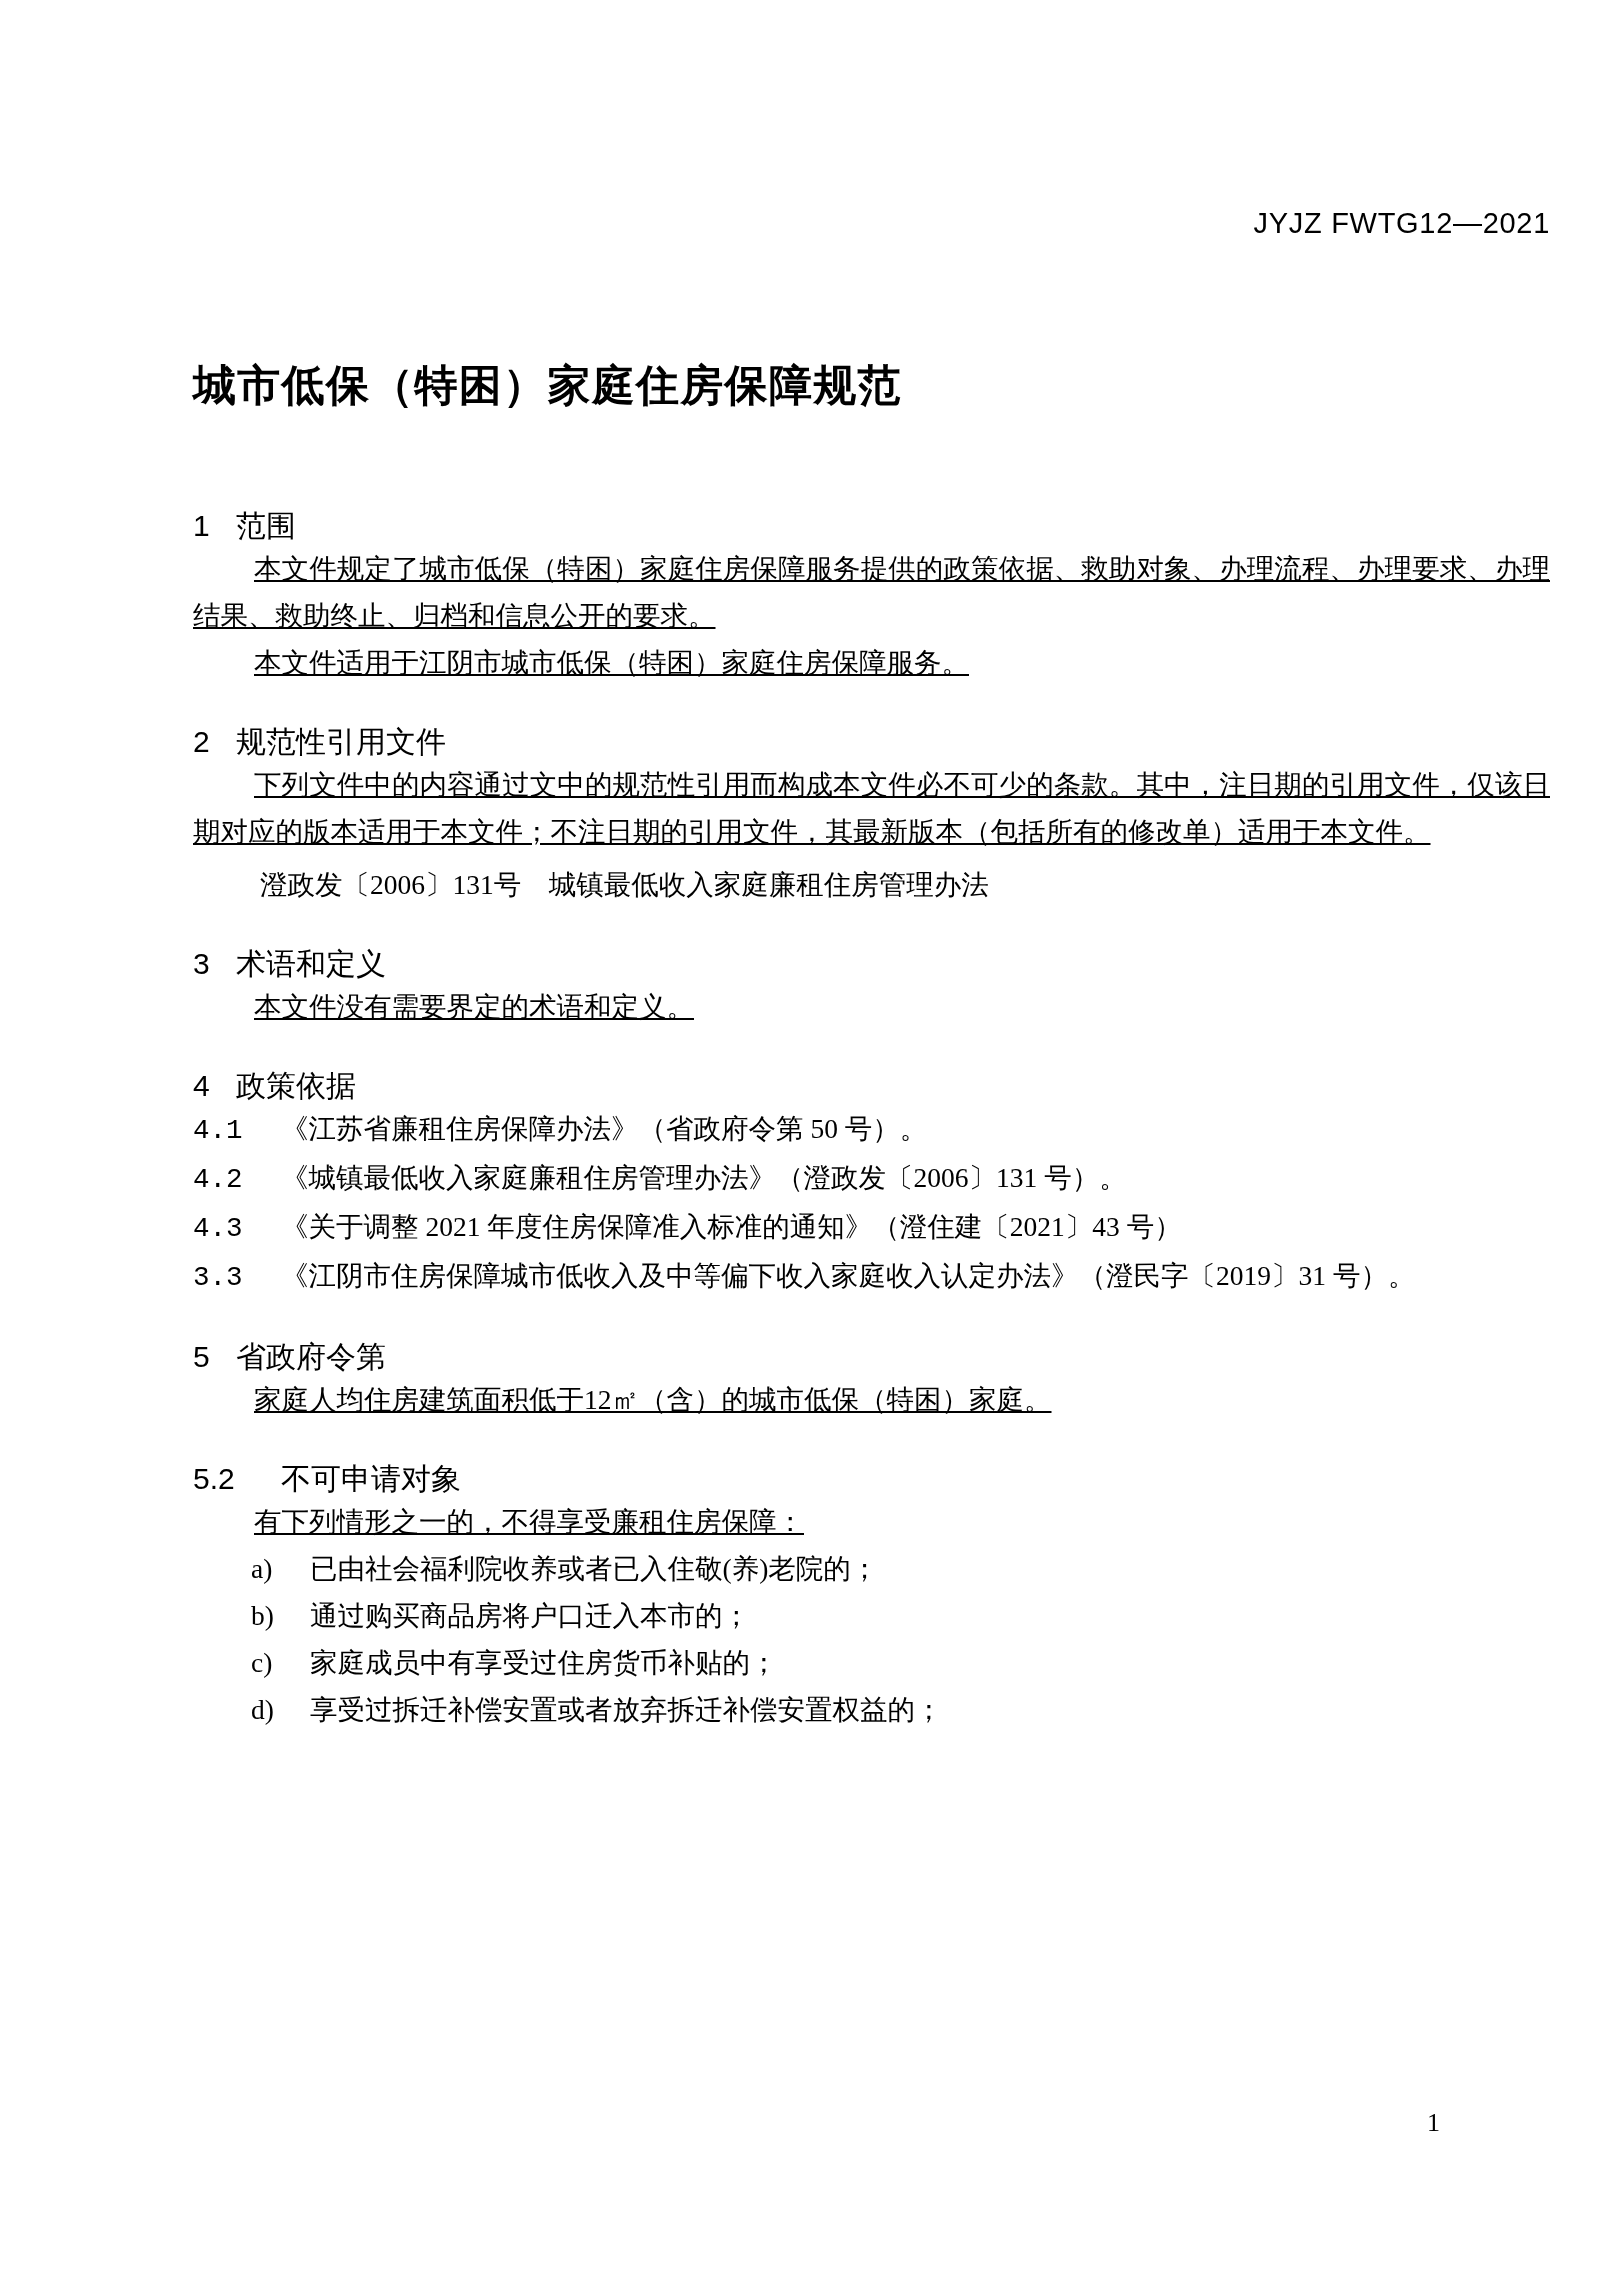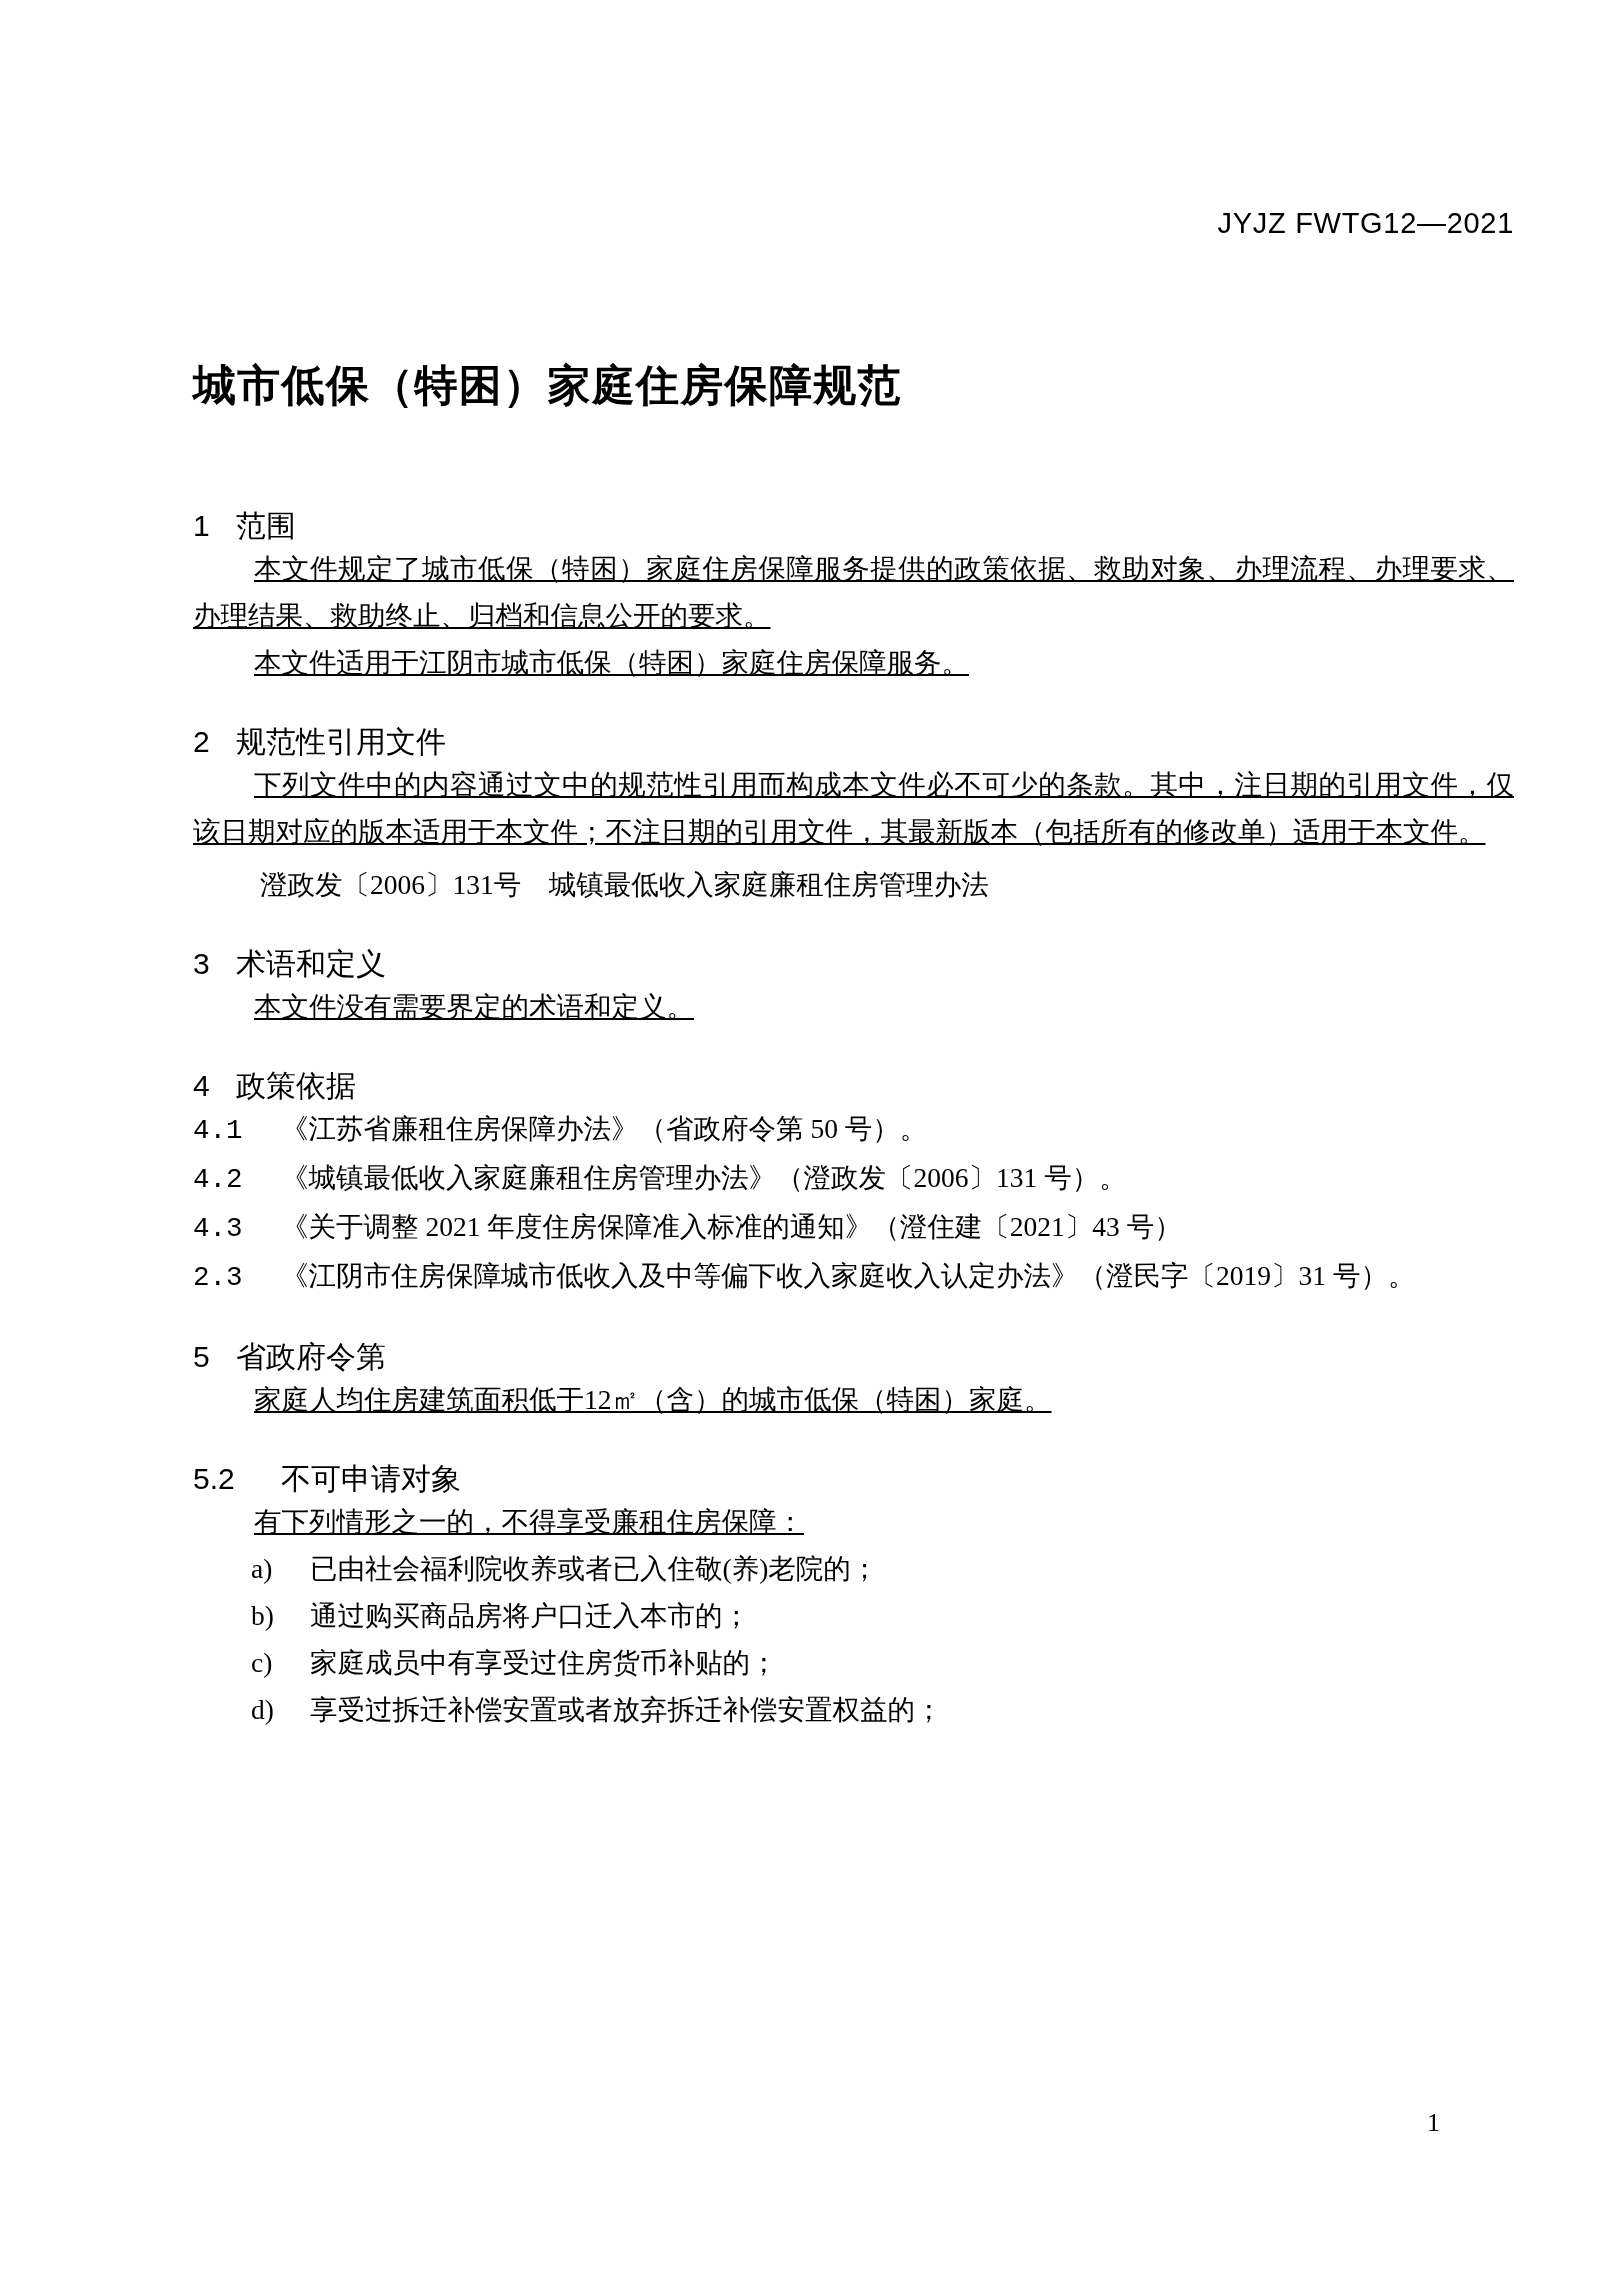--- a/index.html
+++ b/index.html
@@ -7,21 +7,21 @@
     padding: 0;
     background: #ffffff;
   }
   .page {
     position: relative;
     width: 1622px;
     height: 2295px;
     background: #ffffff;
     box-sizing: border-box;
     padding-left: 193px;
-    padding-right: 108px;
+    padding-right: 72px;
     color: #000000;
     font-family: "Liberation Serif", "DejaVu Serif", serif;
     overflow: hidden;
   }
   .doc-code {
     padding-top: 208px;
     text-align: right;
     font-family: "Liberation Sans", "DejaVu Sans", sans-serif;
     font-size: 29px;
     line-height: 31px;
@@ -134,21 +134,21 @@
   </div>
   <div class="clause">
     <span class="num">4.2</span>
     <span class="txt">《城镇最低收入家庭廉租住房管理办法》（澄政发〔2006〕131 号）。</span>
   </div>
   <div class="clause">
     <span class="num">4.3</span>
     <span class="txt">《关于调整 2021 年度住房保障准入标准的通知》（澄住建〔2021〕43 号）</span>
   </div>
   <div class="clause">
-    <span class="num">2.3</span>
+    <span class="num">3.3</span>
     <span class="txt">《江阴市住房保障城市低收入及中等偏下收入家庭收入认定办法》（澄民字〔2019〕31 号）。</span>
   </div>
 
   <div class="sec gap">
     <span class="num">5</span>
     <span class="txt">省政府令第</span>
   </div>
 
   <p class="body indent gap">家庭人均住房建筑面积低于12㎡（含）的城市低保（特困）家庭。</p>
 

